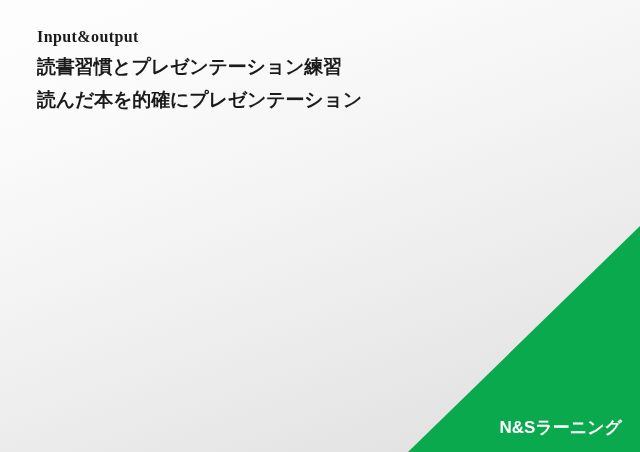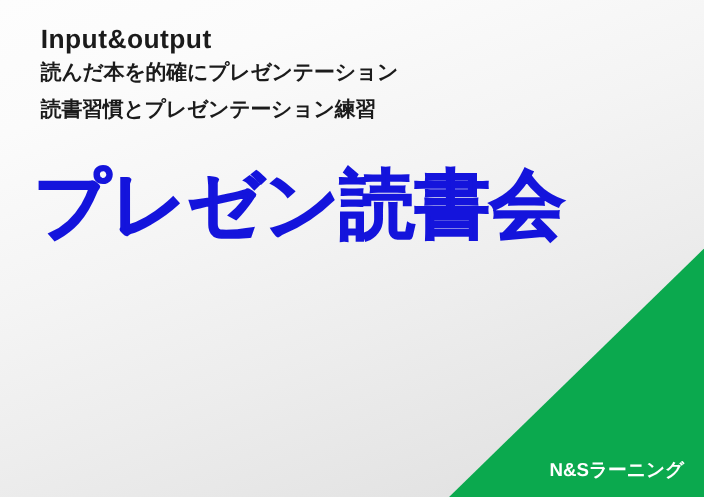--- a/index.html
+++ b/index.html
@@ -49,23 +49,24 @@
     top: 24px;
     width: 500px;
   }
   .header-line {
     color: #1b1b1b;
     font-weight: bold;
     letter-spacing: 0.2px;
     white-space: nowrap;
   }
   .header-line.lead {
-    font-size: 24px;
+    font-size: 16px;
     line-height: 26px;
     letter-spacing: 0.4px;
+    font-family: Liberation Serif, serif;
   }
   .header-line.jp {
     font-size: 19px;
     line-height: 33px;
     letter-spacing: -0.2px;
   }
 
   
   .title-block {
     position: absolute;
@@ -100,23 +101,22 @@
 </style>
 </head>
 <body>
 
 <div id="slide">
 
   <div class="corner-triangle"></div>
 
   <div class="header-block">
     <div class="header-line lead">Input&amp;output</div>
+    <div class="header-line jp">読書習慣とプレゼンテーション練習</div>
     <div class="header-line jp">読んだ本を的確にプレゼンテーション</div>
-    <div class="header-line jp">読書習慣とプレゼンテーション練習</div>
   </div>
 
   <div class="title-block">
-    <div class="title-line line2">プレゼン読書会</div>
   </div>
 
   <div class="brand">N&amp;Sラーニング</div>
 
 </div>
 
 </body></html>

